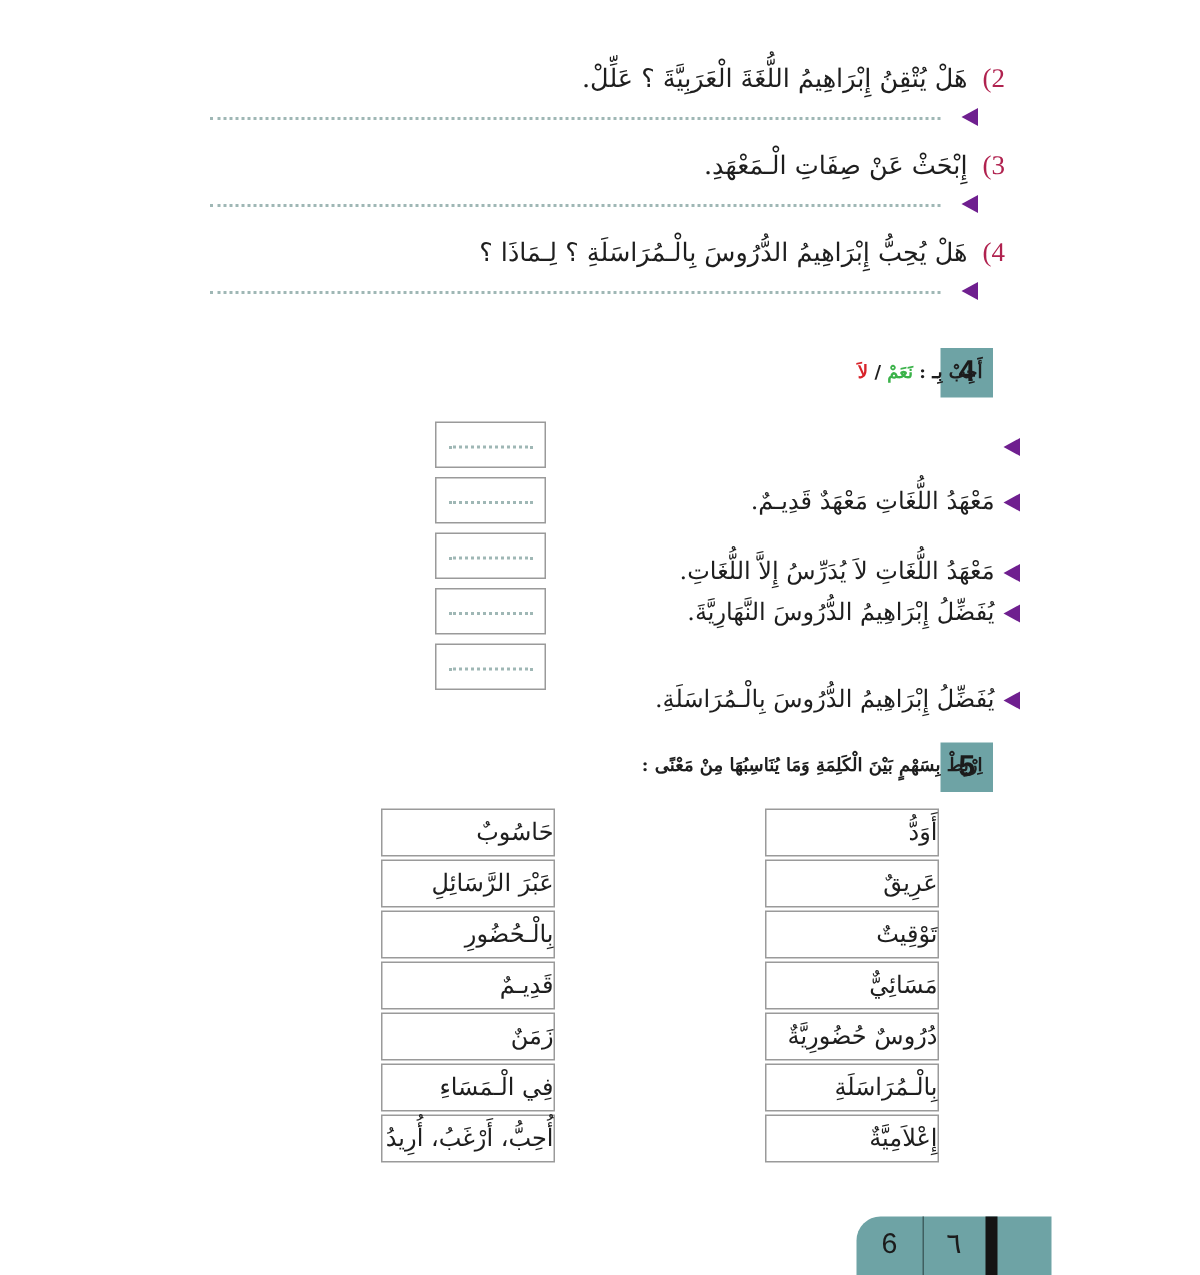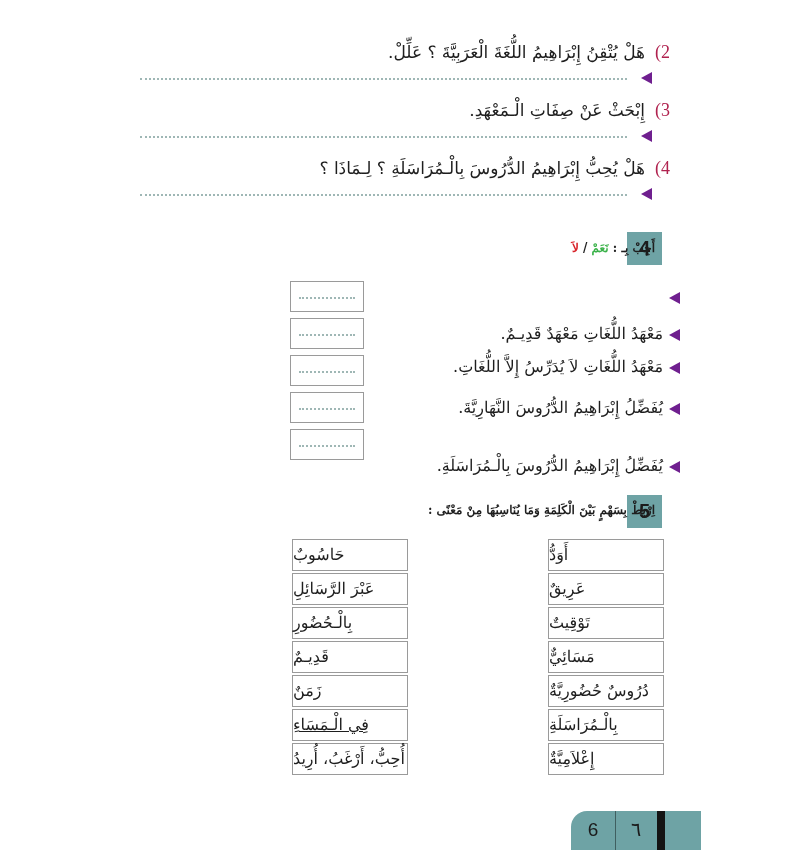--- a/index.html
+++ b/index.html
@@ -12,21 +12,21 @@
   .badge { position:absolute; left:627px; width:35px; height:33px; background:#6ea3a5; color:#1b1b1b;
            font-family:"Liberation Sans", sans-serif; font-weight:bold; font-size:20px; text-align:center; line-height:33px; }
   .sec-title { position:absolute; right:145px; direction:rtl; font-size:12px; white-space:nowrap; line-height:24px; font-weight:bold; }
   .yes { color:#3bb24a; }
   .no { color:#d8232a; }
   .stmt { position:absolute; right:120px; direction:rtl; font-size:16px; white-space:nowrap; line-height:22px; }
   .stmt .tri { position:relative; display:inline-block; vertical-align:middle; margin-left:6px; }
   .ans-box { position:absolute; left:290px; width:74px; height:31px; border:1px solid #9a9a9a; box-sizing:border-box; }
   .ans-box .inner-dots { position:absolute; left:8px; right:8px; top:15px; border-bottom:2px dotted #9fb7b5; }
   .match-box { position:absolute; width:116px; height:32px; border:1px solid #9a9a9a; box-sizing:border-box;
-               direction:rtl; text-align:left; font-size:16px; line-height:30px; white-space:nowrap;margin-left:38px; }
+               direction:rtl; text-align:right; font-size:16px; line-height:30px; white-space:nowrap; }
   .footer { position:absolute; left:571px; top:811px; width:130px; height:39px; background:#6ea3a5; border-top-left-radius:16px; }
   .footer .pg-latin { position:absolute; left:0; width:44px; text-align:center; top:8px; font-family:"Liberation Sans", sans-serif; font-size:19px; color:#1b1b1b; }
   .footer .divider { position:absolute; left:44px; top:0; width:1px; height:39px; background:#3f5f60; }
   .footer .pg-arabic { position:absolute; left:45px; width:40px; text-align:center; top:7px; font-family:"DejaVu Sans", sans-serif; font-size:19px; color:#1b1b1b; }
   .footer .black-bar { position:absolute; left:86px; top:0; width:8px; height:39px; background:#141414; }
 </style>
 </head>
 <body>
 
 <div class="q-line" style="top:40px;">
@@ -58,21 +58,21 @@
 <div class="stmt" style="top:286px;"><span class="tri"></span></div>
 <div class="ans-box" style="top:281px;">
     <div class="inner-dots"></div>
   </div>
 
 <div class="stmt" style="top:323px;"><span class="tri"></span><span>مَعْهَدُ اللُّغَاتِ مَعْهَدٌ قَدِيـمٌ.</span></div>
 <div class="ans-box" style="top:318px;">
     <div class="inner-dots"></div>
   </div>
 
-<div class="stmt" style="top:356px;"><span class="tri"></span><span>مَعْهَدُ اللُّغَاتِ لاَ يُدَرِّسُ إِلاَّ اللُّغَاتِ.</span></div>
+<div class="stmt" style="top:370px;"><span class="tri"></span><span>مَعْهَدُ اللُّغَاتِ لاَ يُدَرِّسُ إِلاَّ اللُّغَاتِ.</span></div>
 <div class="ans-box" style="top:355px;">
     <div class="inner-dots"></div>
   </div>
 
 <div class="stmt" style="top:397px;"><span class="tri"></span><span>يُفَضِّلُ إِبْرَاهِيمُ الدُّرُوسَ النَّهَارِيَّةَ.</span></div>
 <div class="ans-box" style="top:392px;">
     <div class="inner-dots"></div>
   </div>
 
 <div class="stmt" style="top:434px;margin-top:21px;"><span class="tri"></span><span>يُفَضِّلُ إِبْرَاهِيمُ الدُّرُوسَ بِالْـمُرَاسَلَةِ.</span></div>
@@ -89,21 +89,21 @@
 <div class="match-box" style="left:510px; top:641px;">مَسَائِيٌّ</div>
 <div class="match-box" style="left:510px; top:675px;">دُرُوسٌ حُضُورِيَّةٌ</div>
 <div class="match-box" style="left:510px; top:709px;">بِالْـمُرَاسَلَةِ</div>
 <div class="match-box" style="left:510px; top:743px;">إِعْلاَمِيَّةٌ</div>
 
 <div class="match-box" style="left:254px; top:539px;">حَاسُوبٌ</div>
 <div class="match-box" style="left:254px; top:573px;">عَبْرَ الرَّسَائِلِ</div>
 <div class="match-box" style="left:254px; top:607px;">بِالْـحُضُورِ</div>
 <div class="match-box" style="left:254px; top:641px;">قَدِيـمٌ</div>
 <div class="match-box" style="left:254px; top:675px;">زَمَنٌ</div>
-<div class="match-box" style="left:254px; top:709px;text-decoration:underline;">فِي الْـمَسَاءِ</div>
+<div class="match-box" style="left:254px; top:709px;">فِي الْـمَسَاءِ</div>
 <div class="match-box" style="left:254px; top:743px;">أُحِبُّ، أَرْغَبُ، أُرِيدُ</div>
 
 <div class="footer">
   <div class="pg-latin">6</div>
   <div class="divider"></div>
   <div class="pg-arabic">٦</div>
   <div class="black-bar"></div>
 </div>
 
 </body></html>

